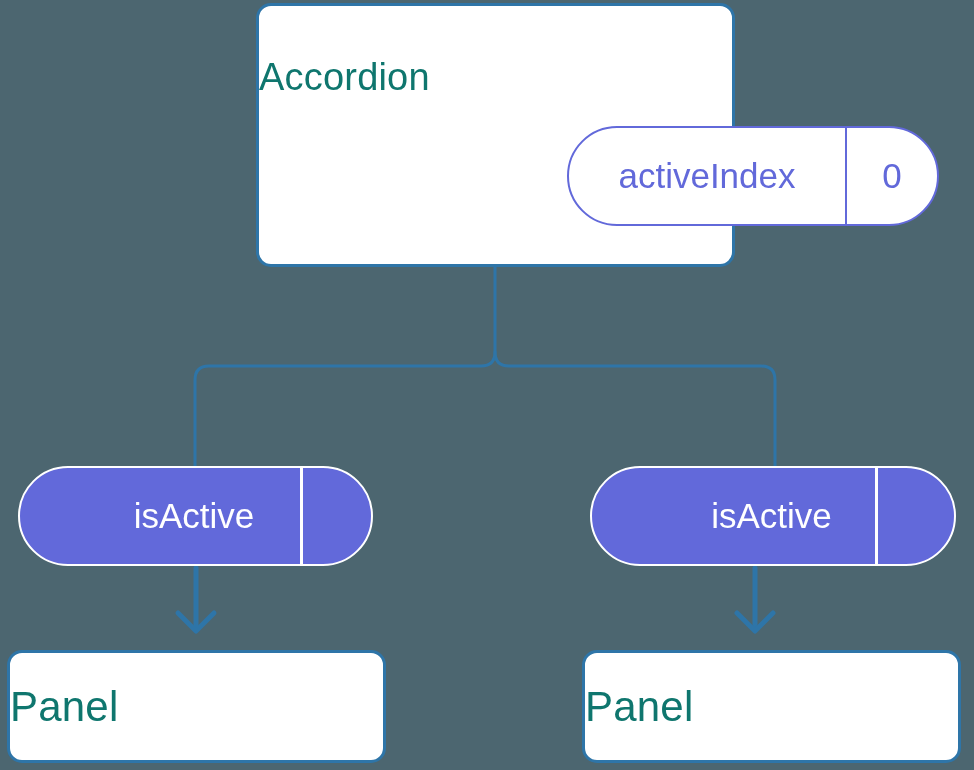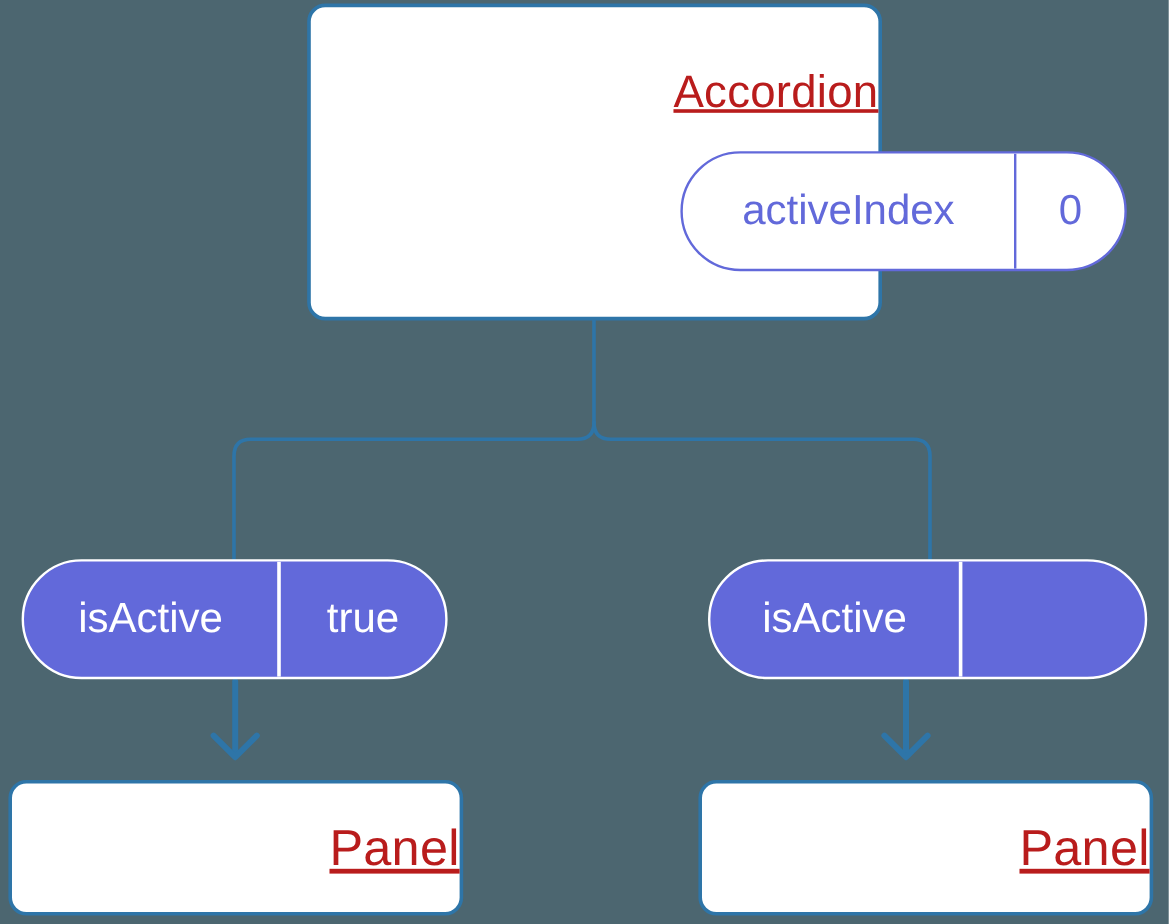--- a/index.html
+++ b/index.html
@@ -54,26 +54,25 @@
     left: 582px;
     top: 650px;
     width: 379px;
     height: 113px;
   }
 
   .component-title {
     position: absolute;
     left: 0;
     right: 0;
-    text-align: right;
-    color: #b91c1c;
+    text-align: left;
+    color: #0f766e;
     font-weight: 400;
     letter-spacing: 0.2px;
     white-space: nowrap;
-    text-decoration: underline;
   }
   #accordion-title {
     top: 48px;
     font-size: 38px;
     line-height: 46px;
   }
   .panel-title {
     top: 50%;
     transform: translateY(-50%);
     font-size: 42px;
@@ -119,20 +118,21 @@
   #active-index-pill .pill-value {
     flex: 1;
   }
 
   
   .state-pill--filled {
     background: #6269da;
     border: 2px solid #ffffff;
     height: 100px;
     top: 466px;
+    justify-content: center;
   }
   .state-pill--filled .pill-key,
   .state-pill--filled .pill-value {
     color: #ffffff;
     font-size: 35px;
   }
   .state-pill--filled .pill-key {
     border-right: 3px solid #ffffff;
   }
   .state-pill--filled .pill-value {
@@ -178,21 +178,20 @@
     <div id="accordion-title" class="component-title">Accordion</div>
 
     <div id="active-index-pill" class="state-pill">
       <div class="pill-key">activeIndex</div>
       <div class="pill-value">0</div>
     </div>
   </div>
 
   <div id="is-active-pill-left" class="state-pill state-pill--filled">
     <div class="pill-key">isActive</div>
-    <div class="pill-value">true</div>
   </div>
 
   <div id="panel-card-left" class="component-card">
     <div class="component-title panel-title">Panel</div>
   </div>
 
   <div id="is-active-pill-right" class="state-pill state-pill--filled">
     <div class="pill-key">isActive</div>
   </div>
 

